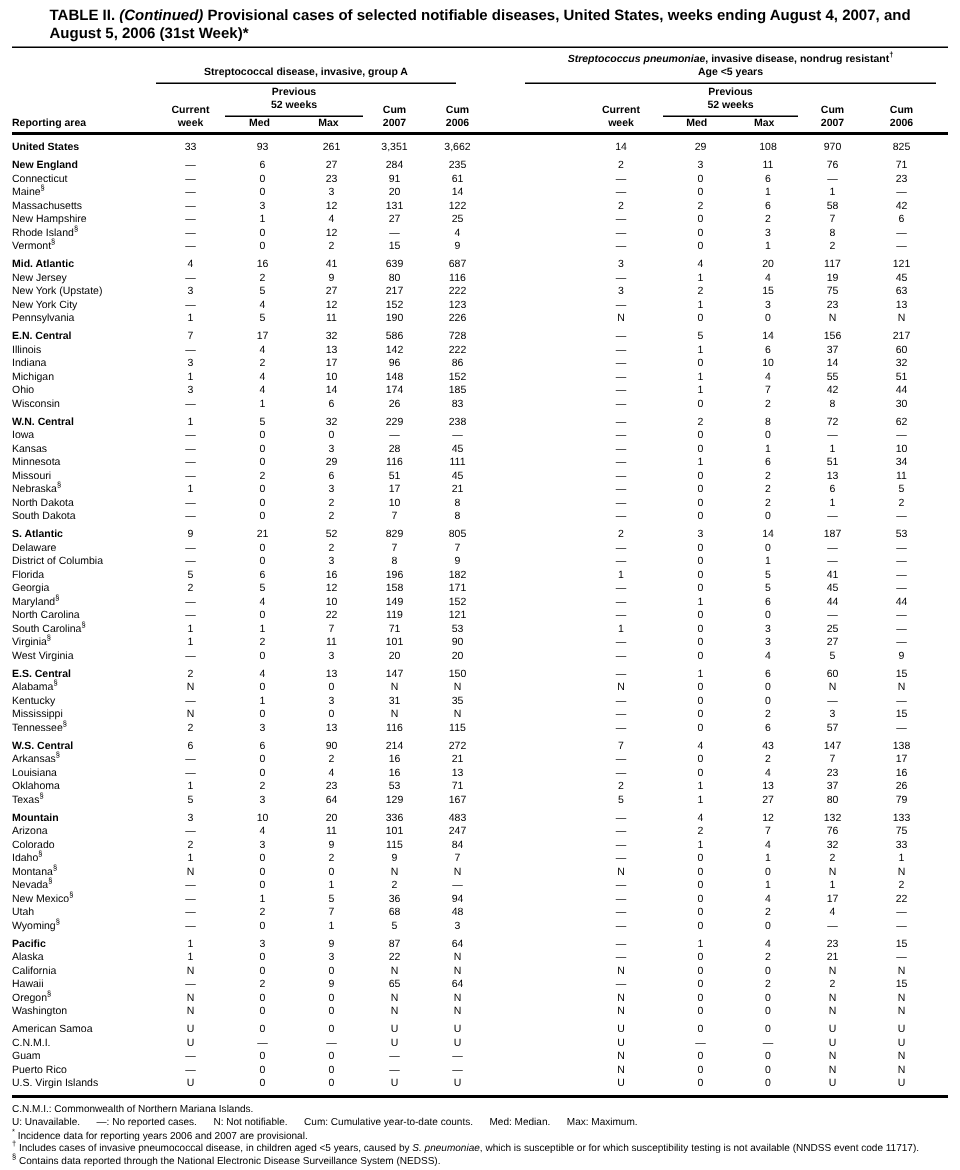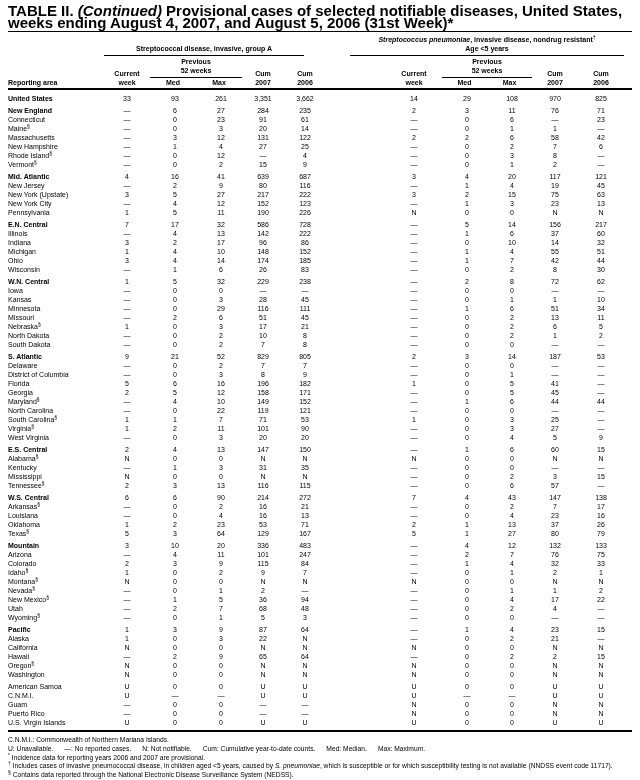--- a/index.html
+++ b/index.html
@@ -1,19 +1,19 @@
 <!DOCTYPE html>
 <html><head>
 <meta charset="utf-8">
 <style>
   html,body{margin:0;padding:0;background:#fff;}
   body{width:640px;height:780px;overflow:hidden;color:#000;
        font-family:"Liberation Sans",sans-serif;-webkit-font-smoothing:antialiased;}
   .page{padding:5px 8px 0 8px;}
-  .title{font-size:15px;font-weight:bold;line-height:11.5px;}
+  .title{font-size:10px;font-weight:bold;line-height:11.5px;margin-left:25px;}
   .i{font-style:italic;}
   .title-rule{border-top:1px solid #000;margin-top:3px;}
   .g{display:grid;align-items:end;}
   .cols{grid-template-columns:96px 46px 50px 42px 42px 42px 60px 56px 50px 40px 46px 46px;}
   
   .ghrow{margin-top:4px;}
   .gh{font-size:7px;font-weight:bold;text-align:center;border-bottom:1px solid #000;padding-bottom:2px;line-height:8.5px;}
   .ga{grid-column:2/7;margin-right:22px;}
   .gb{grid-column:7/13;margin-left:24px;}
   sup{font-size:5px;line-height:0;}

